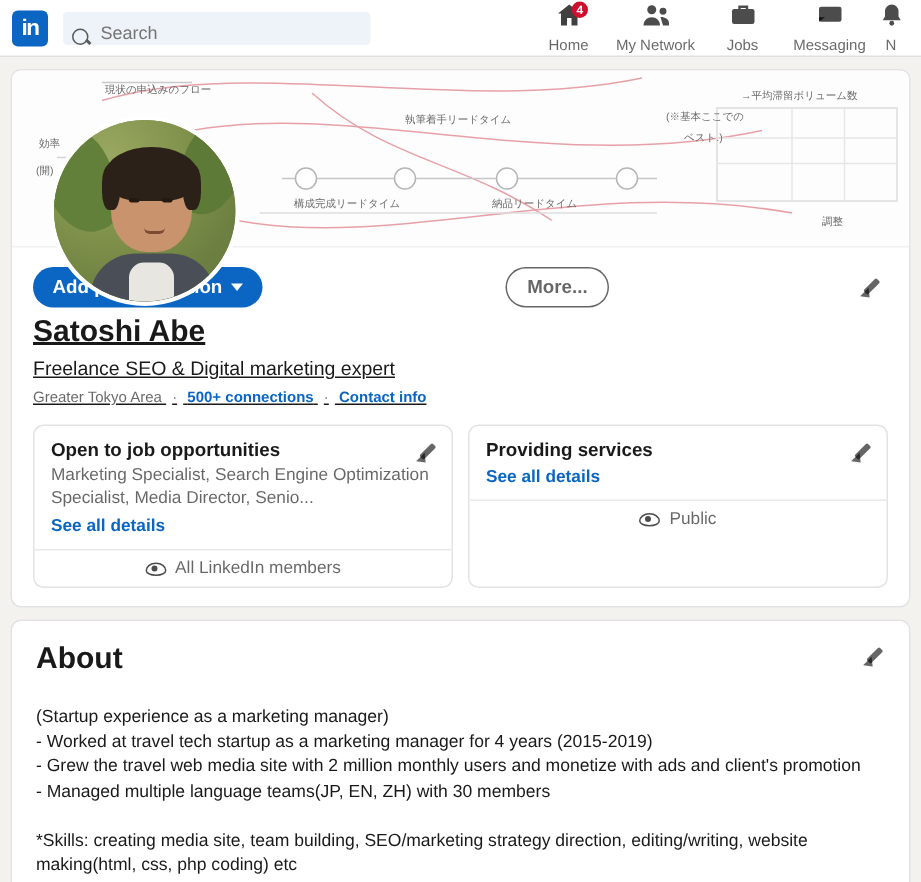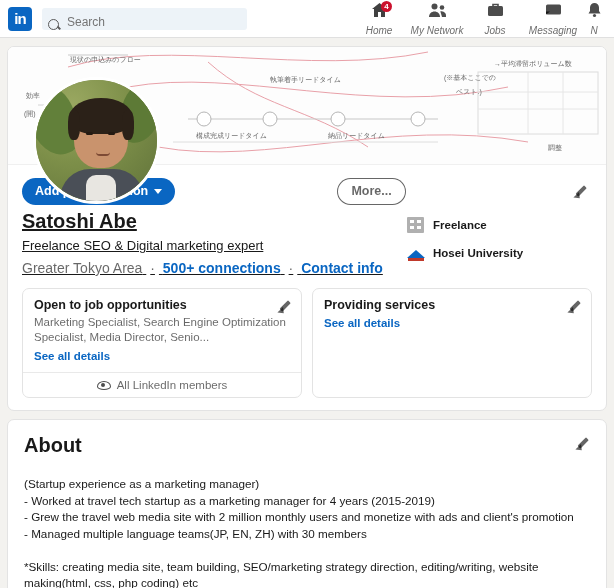--- a/index.html
+++ b/index.html
@@ -81,21 +81,21 @@
     display: flex;
     flex-direction: column;
     align-items: center;
     justify-content: center;
     color: rgba(0,0,0,0.6);
     font-size: 10px;
     position: relative;
     cursor: pointer;
   }
   .nav-item .ic { height: 17px; display:flex; align-items:center; justify-content:center; }
-  .nav-item .lbl { margin-top: 6px; line-height: 11px; white-space: nowrap; font-style: italic; }
+  .nav-item .lbl { margin-top: 6px; line-height: 11px; white-space: nowrap; }
   .nav-badge {
     position: absolute;
     top: 1px; left: 31px;
     background: #cb112d;
     color: #fff;
     font-size: 8px;
     line-height: 11px;
     min-width: 11px;
     height: 11px;
     border-radius: 6px;
@@ -274,21 +274,21 @@
     font-weight: bold;
     line-height: 24px;
     margin-top: 2px;
   }
   .prof-headline {
     font-size: 13px;
     line-height: 18px;
     margin-top: 4px;
   }
   .prof-meta {
-    font-size: 14px;
+    font-size: 10px;
     color: rgba(0,0,0,0.6);
     margin-top: 5px;
   }
   .prof-meta a, .link {
     color: #0a66c2;
     font-weight: bold;
     text-decoration: none;
     cursor: pointer;
   }
   .dot-sep { margin: 0 4px; }
@@ -546,37 +546,20 @@
           <div class="prof-headline">Freelance SEO &amp; Digital marketing expert</div>
           <div class="prof-meta">
             <span>Greater Tokyo Area</span>
             <span class="dot-sep">·</span>
             <a class="link">500+ connections</a>
             <span class="dot-sep">·</span>
             <a class="link">Contact info</a>
           </div>
         </div>
 
-        <div class="name-right">
-          <div class="entity-row">
-            <span class="entity-ico">
-                <span class="ico-building"></span>
-              </span>
-            <span>Freelance</span>
-          </div>
-          <div class="entity-row">
-            <span class="entity-ico">
-              <span class="ico-school">
-                  <span class="roof"></span>
-                  <span class="base"></span>
-                </span>
-            </span>
-            <span>Hosei University</span>
-          </div>
-        </div>
       </div>
 
       <div class="otc-row">
 
         <div class="otc">
           <button class="pencil-btn">
             <span class="pencil"></span>
           </button>
           <div class="otc-inner">
             <div class="otc-title">Open to job opportunities</div>
@@ -590,20 +573,24 @@
         </div>
 
         <div class="otc">
           <button class="pencil-btn">
             <span class="pencil"></span>
           </button>
           <div class="otc-inner">
             <div class="otc-title">Providing services</div>
             <span class="otc-link">See all details</span>
           </div>
+          <div class="otc-foot">
+            <span class="eye"></span>
+            <span>Public</span>
+          </div>
         </div>
 
       </div>
     </div>
   </div>
 
   <div class="card about-card">
     <button class="pencil-btn">
       <span class="pencil"></span>
     </button>

